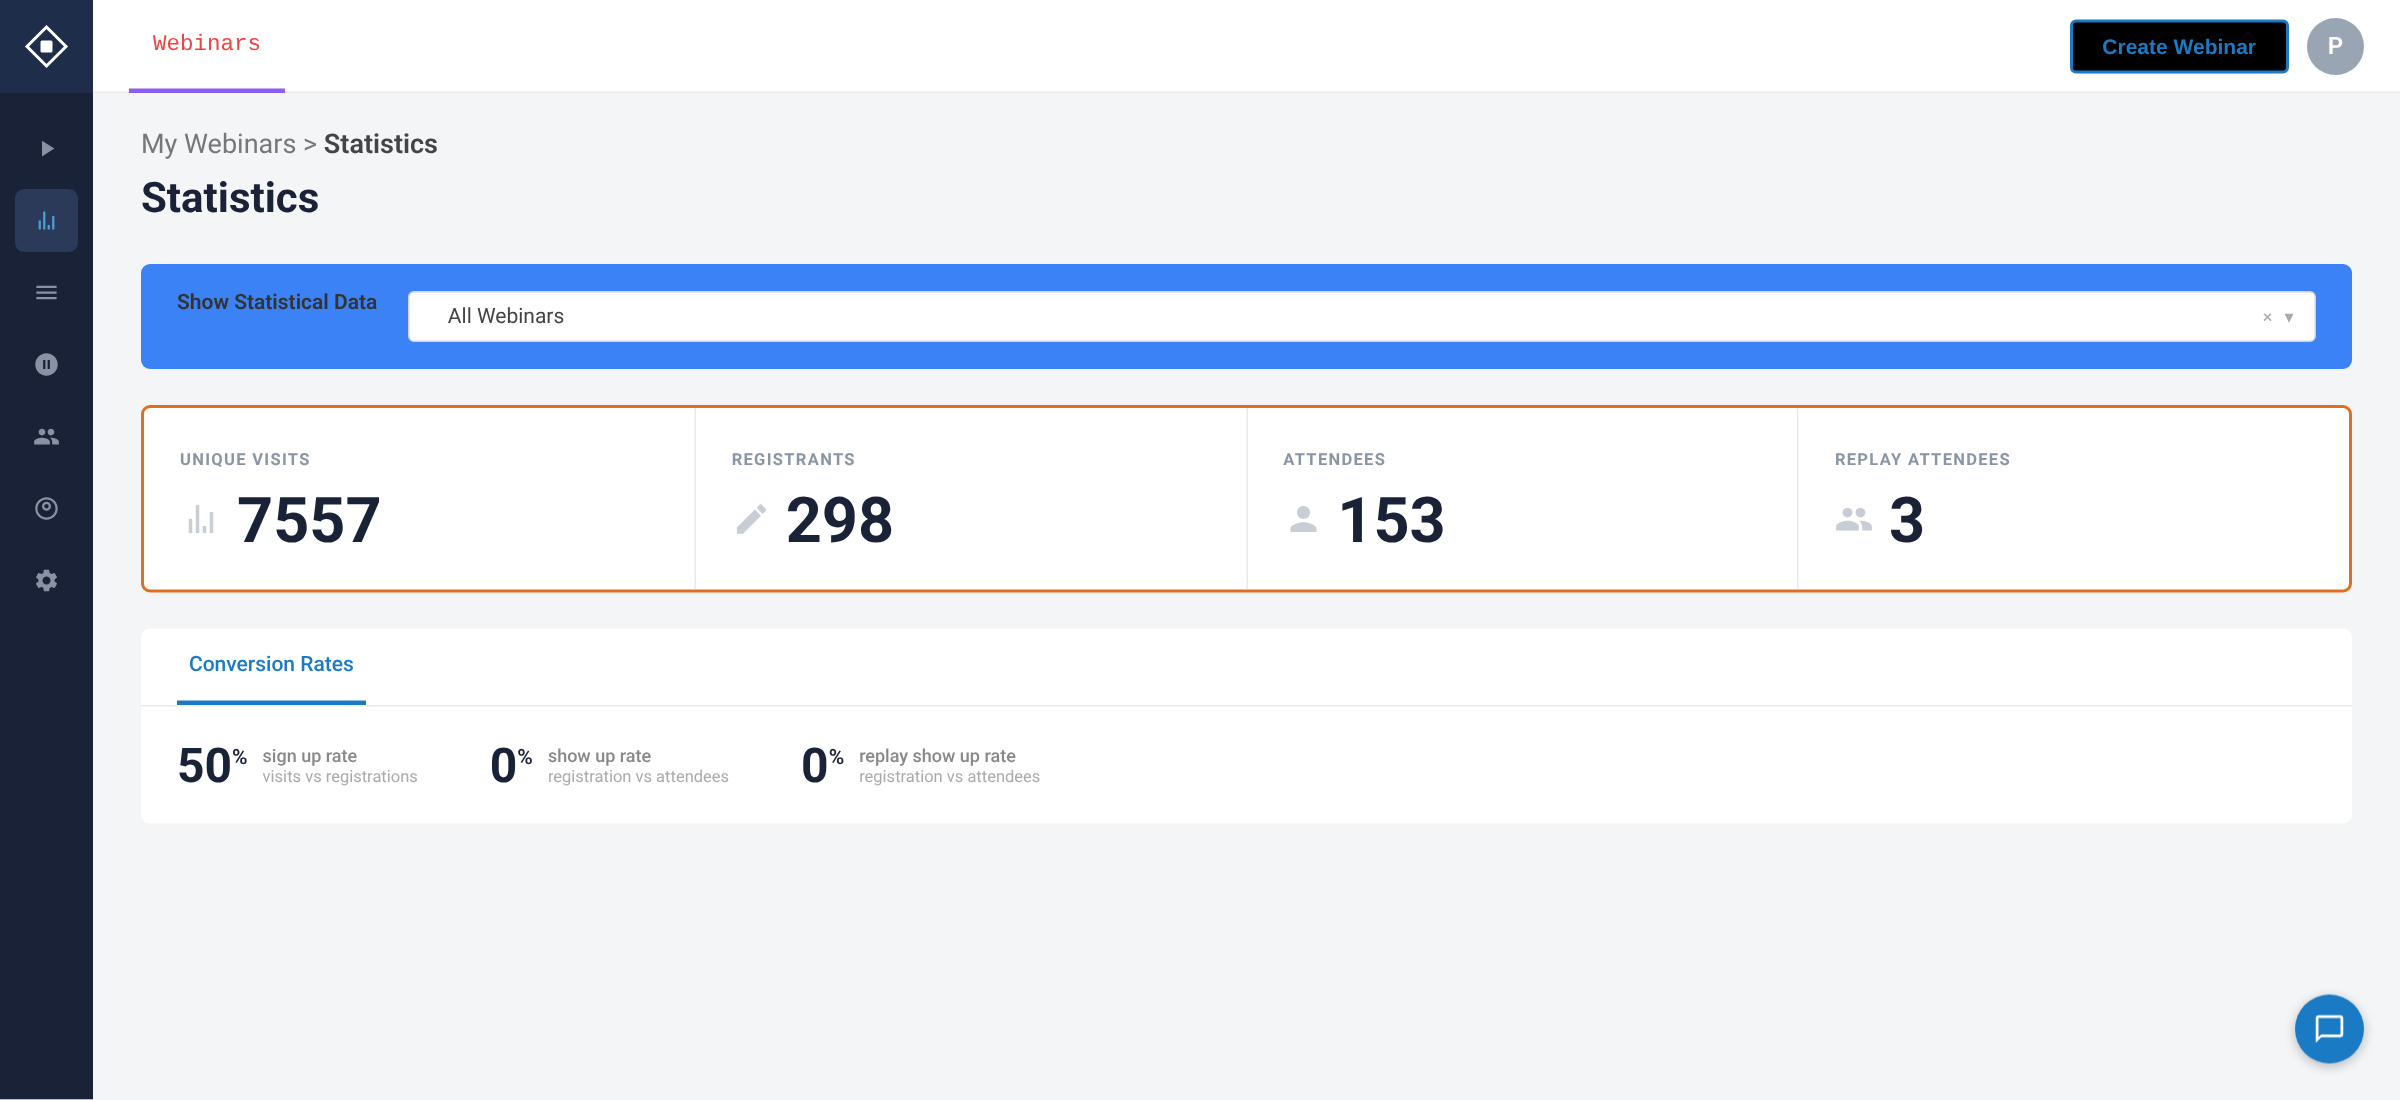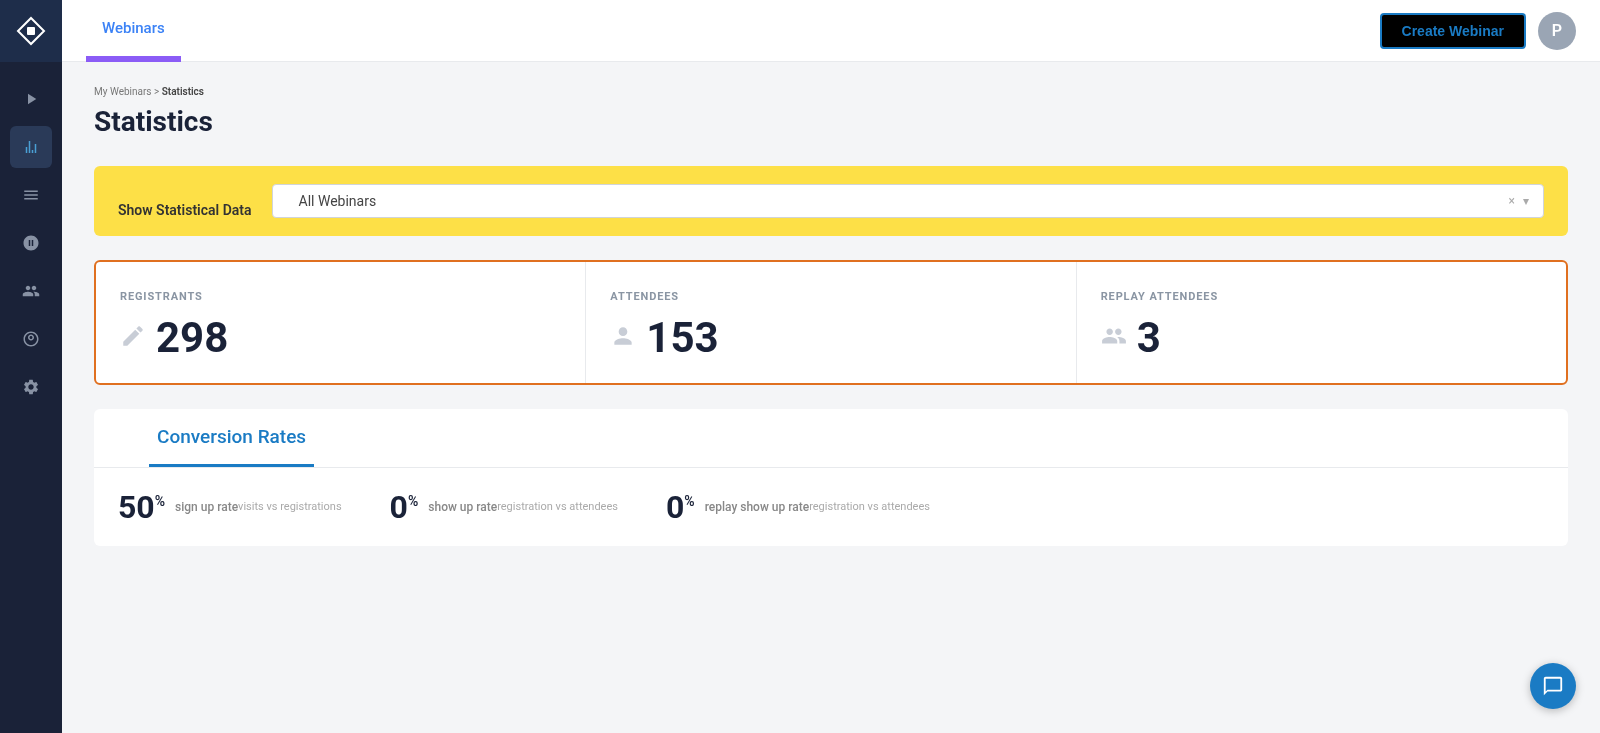--- a/index.html
+++ b/index.html
@@ -72,22 +72,23 @@
       display: flex;
       align-items: center;
       font-size: 15px;
       font-weight: 500;
       color: #888;
       cursor: pointer;
       border-bottom: 3px solid transparent;
       text-decoration: none;
     }
     .topnav-tab.active {
-      color: #3b82f6;
-      border-bottom: 6px solid #8b5cf6;
+      color: #ef4444;
+      border-bottom: 3px solid #8b5cf6;
+      font-family: Liberation Mono, monospace;
     }
     .topnav-right {
       display: flex;
       align-items: center;
       gap: 12px;
     }
     .create-webinar-btn {
       border: 2px solid #1a7bc4;
       color: #1a7bc4;
       background: #000000;
@@ -111,39 +112,39 @@
     }
 
     
     .content {
       flex: 1;
       overflow-y: auto;
       padding: 24px 32px;
       background: #f4f5f7;
     }
     .breadcrumb {
-      font-size: 10px;
+      font-size: 18px;
       color: #777;
       margin-bottom: 8px;
     }
     .breadcrumb strong { color: #444; font-weight: 600; }
     .page-title {
       font-size: 28px;
       font-weight: 700;
       color: #1a2238;
       margin-bottom: 28px;
     }
 
     
     .filter-row {
       display: flex;
-      align-items: flex-end;
+      align-items: flex-start;
       gap: 20px;
       margin-bottom: 24px;
-      background: #fde047;
+      background: #3b82f6;
       padding: 18px 24px;
       border-radius: 6px;
     }
     .filter-label {
       font-size: 14px;
       font-weight: 600;
       color: #333;
       white-space: nowrap;
     }
     .filter-select {
@@ -216,26 +217,25 @@
       overflow: hidden;
     }
     .tab-bar {
       display: flex;
       border-bottom: 1px solid #e8eaed;
       padding: 0 24px;
     }
     .tab-item {
       padding: 16px 8px;
       margin-right: 24px;
-      font-size: 19px;
+      font-size: 14px;
       font-weight: 500;
       color: #666;
       cursor: pointer;
       border-bottom: 3px solid transparent;
-      margin-left: 31px;
     }
     .tab-item.active {
       color: #1a7bc4;
       border-bottom: 3px solid #1a7bc4;
     }
 
     
     .rates-row {
       display: flex;
       align-items: center;
@@ -252,21 +252,21 @@
       font-weight: 700;
       color: #1a2238;
     }
     .rate-percent sup {
       font-size: 14px;
       font-weight: 600;
       vertical-align: super;
     }
     .rate-desc {
       display: flex;
-      flex-direction: row;
+      flex-direction: column;
     }
     .rate-desc-main {
       font-size: 12px;
       color: #888;
       font-weight: 500;
     }
     .rate-desc-sub {
       font-size: 11px;
       color: #aaa;
     }
@@ -367,20 +367,31 @@
           <div class="select-icons">
             <span>×</span>
             <span>▾</span>
           </div>
         </div>
       </div>
     </div>
 
     <div class="stats-container">
 
+      <div class="stat-card">
+        <div class="stat-label">UNIQUE VISITS</div>
+        <div class="stat-value-row">
+          <span class="stat-icon">
+            <svg width="28" height="28" viewBox="0 0 24 24" fill="#c8cdd6">
+                <path d="M5 20h2v-8H5v8zm4 0h2V4H9v16zm4 0h2v-4h-2v4zm4 0h2v-12h-2v12z"></path>
+              </svg>
+          </span>
+          <span class="stat-number">7557</span>
+        </div>
+      </div>
 
       <div class="stat-card">
         <div class="stat-label">REGISTRANTS</div>
         <div class="stat-value-row">
           <span class="stat-icon">
             <svg width="26" height="26" viewBox="0 0 24 24" fill="#c8cdd6">
                 <path d="M3 17.25V21h3.75L17.81 9.94l-3.75-3.75L3 17.25zM20.71 7.04c.39-.39.39-1.02 0-1.41l-2.34-2.34c-.39-.39-1.02-.39-1.41 0l-1.83 1.83 3.75 3.75 1.83-1.83z"></path>
               </svg>
           </span>
           <span class="stat-number">298</span>

